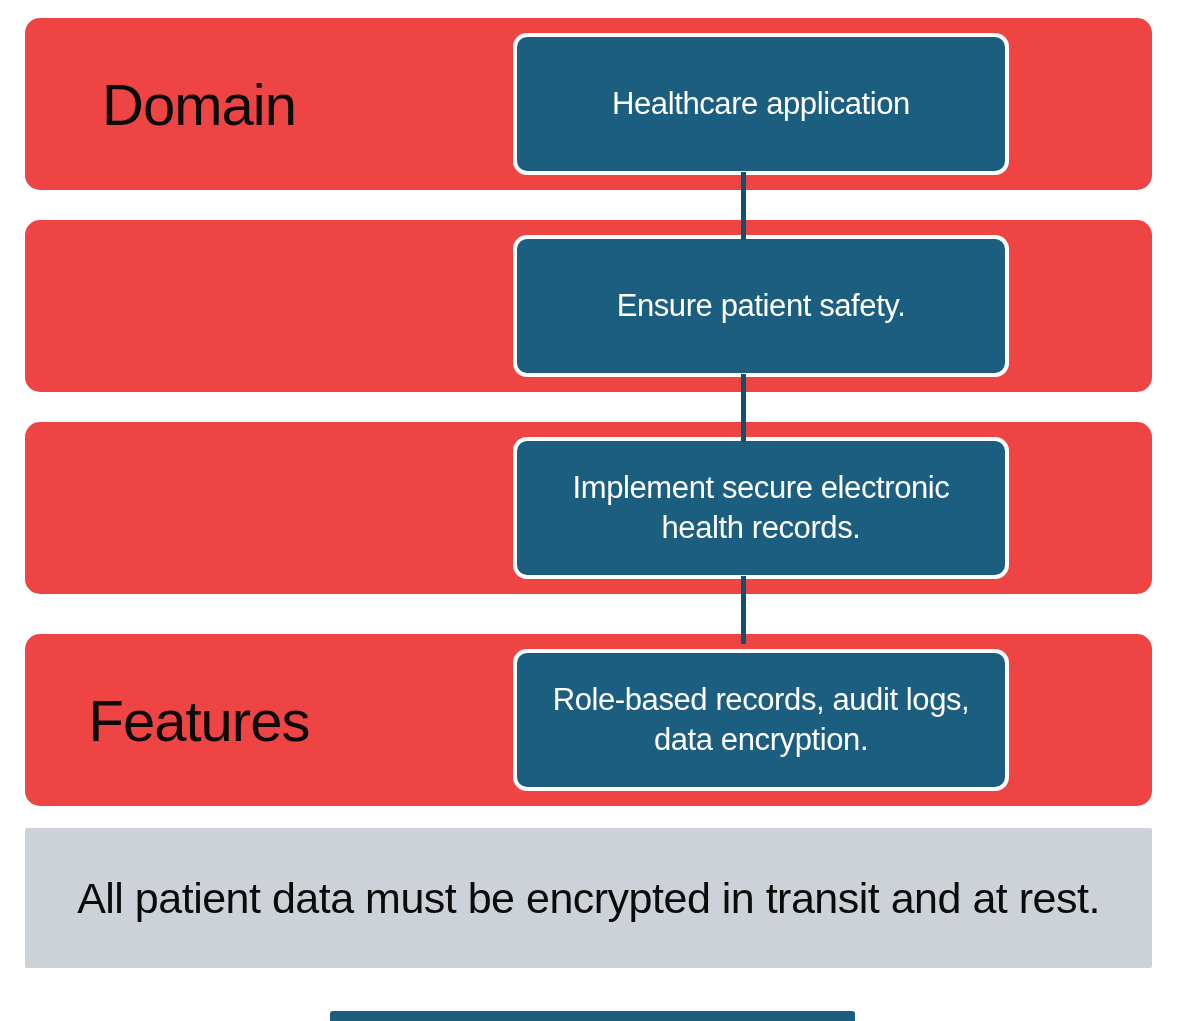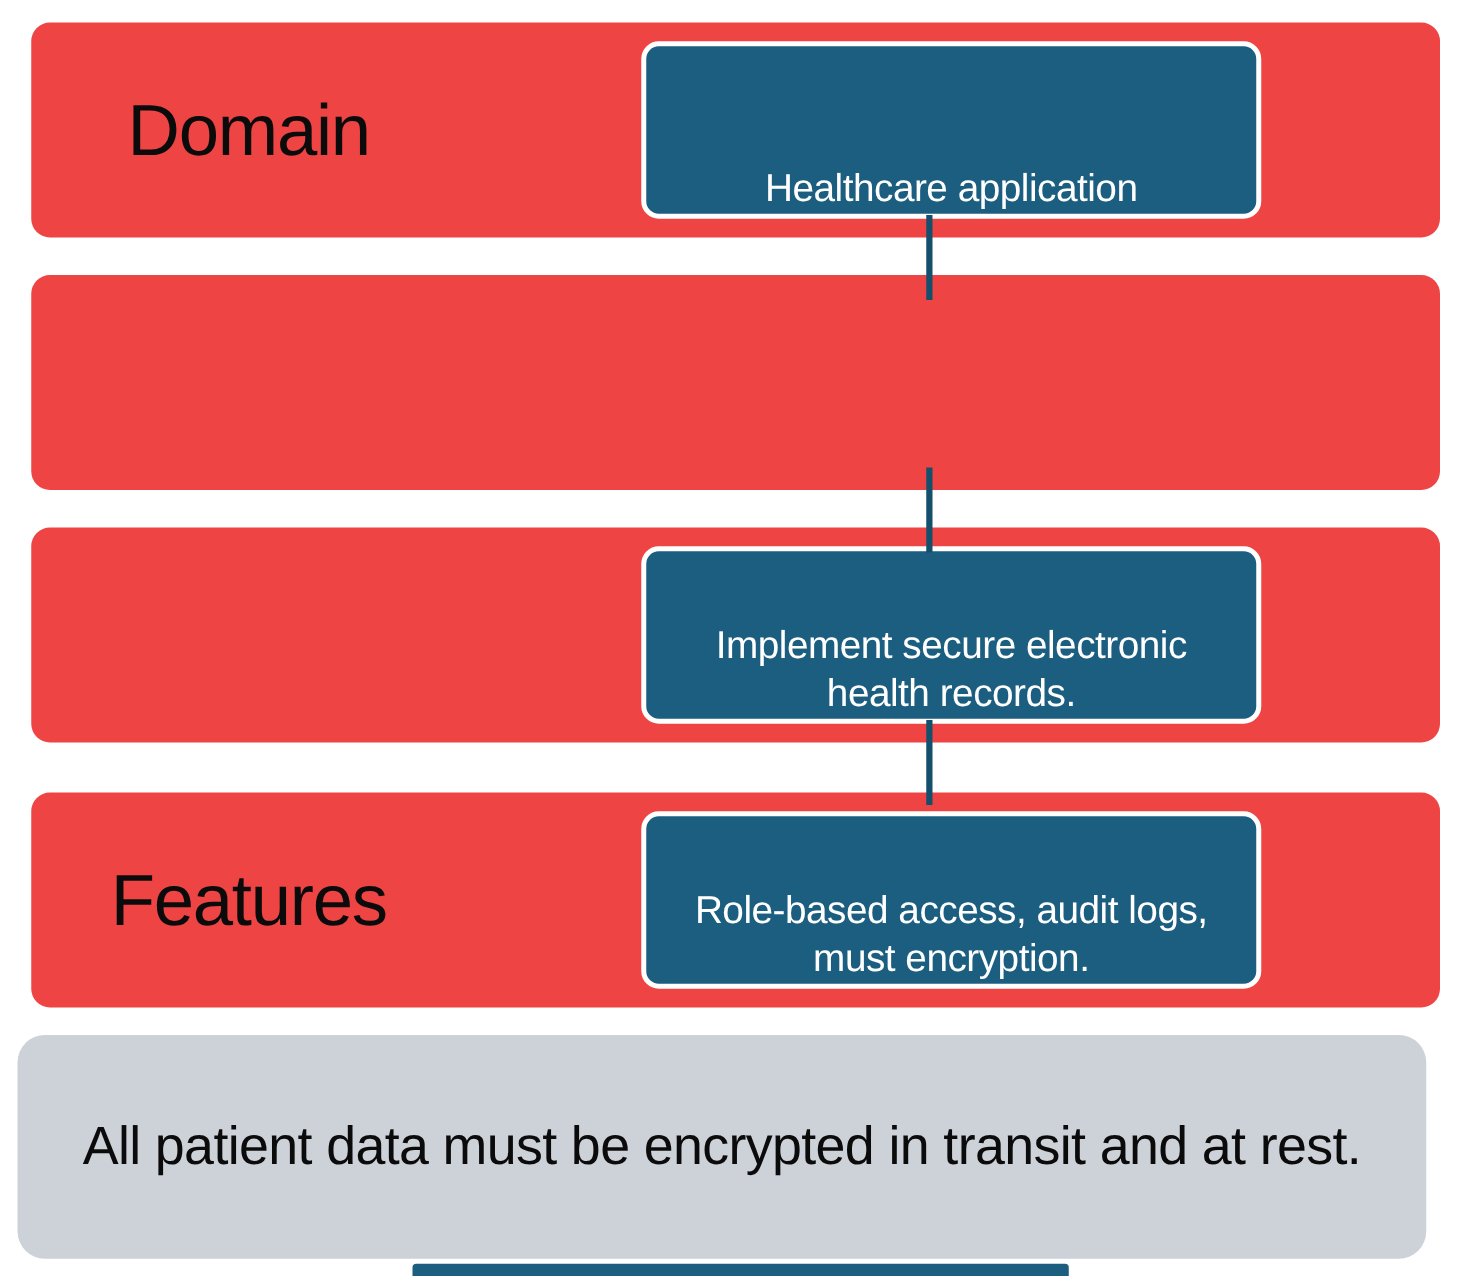--- a/index.html
+++ b/index.html
@@ -12,40 +12,40 @@
   }
   .row{
     position:absolute;
     left:25px;width:1127px;height:172px;
     background:#ef4444;
     border-radius:15px;
   }
   .r1{top:18px}.r2{top:220px}.r3{top:422px}.r4{top:634px}
   .note-row{
     position:absolute;
-    left:14px;top:828px;width:1127px;height:179px;
-    background:#cdd1d8;border-radius:22px;
+    left:25px;top:828px;width:1127px;height:140px;
+    background:#cdd1d8;border-radius:2px;
     display:flex;align-items:center;justify-content:center;
   }
   .label{
     position:absolute;
     left:0;top:0;width:348px;height:172px;
     display:flex;align-items:center;justify-content:center;
     font-size:58px;letter-spacing:-1px;
     color:#0b0b0b;
     white-space:nowrap;
   }
   .box{
     position:absolute;
     left:488px;top:15px;          
     width:452px;height:134px;     
     background:#1b5e80;
     border:4px solid #ffffff;
     border-radius:14px;
-    display:flex;align-items:flex-end;justify-content:center;
+    display:flex;align-items:center;justify-content:center;
     text-align:center;
     color:#ffffff;
     font-size:31px;line-height:1.28;letter-spacing:-0.4px;
     padding:0 18px;
     box-sizing:content-box;
     z-index:2;
   }
   .connector{
     position:absolute;
     left:741px;width:5px;height:68px;
@@ -76,32 +76,35 @@
   <div class="connector k3"></div>
 
   <div class="row r1">
     <div class="label">Domain</div>
     <div class="box">
       <span>Healthcare application</span>
     </div>
   </div>
 
   <div class="row r2">
+    <div class="box">
+      <span>Ensure patient safety.</span>
+    </div>
   </div>
 
   <div class="row r3">
     <div class="box">
       <span>Implement secure electronic health records.</span>
     </div>
   </div>
 
   <div class="row r4">
     <div class="label">Features</div>
     <div class="box">
-      <span>Role-based access, audit logs, must encryption.</span>
+      <span>Role-based records, audit logs, data encryption.</span>
     </div>
   </div>
 
   <div class="note-row">
     <div class="note-text">All patient data must be encrypted in transit and at rest.</div>
   </div>
 
   <div class="bottom-bar"></div>
 
 </div>

